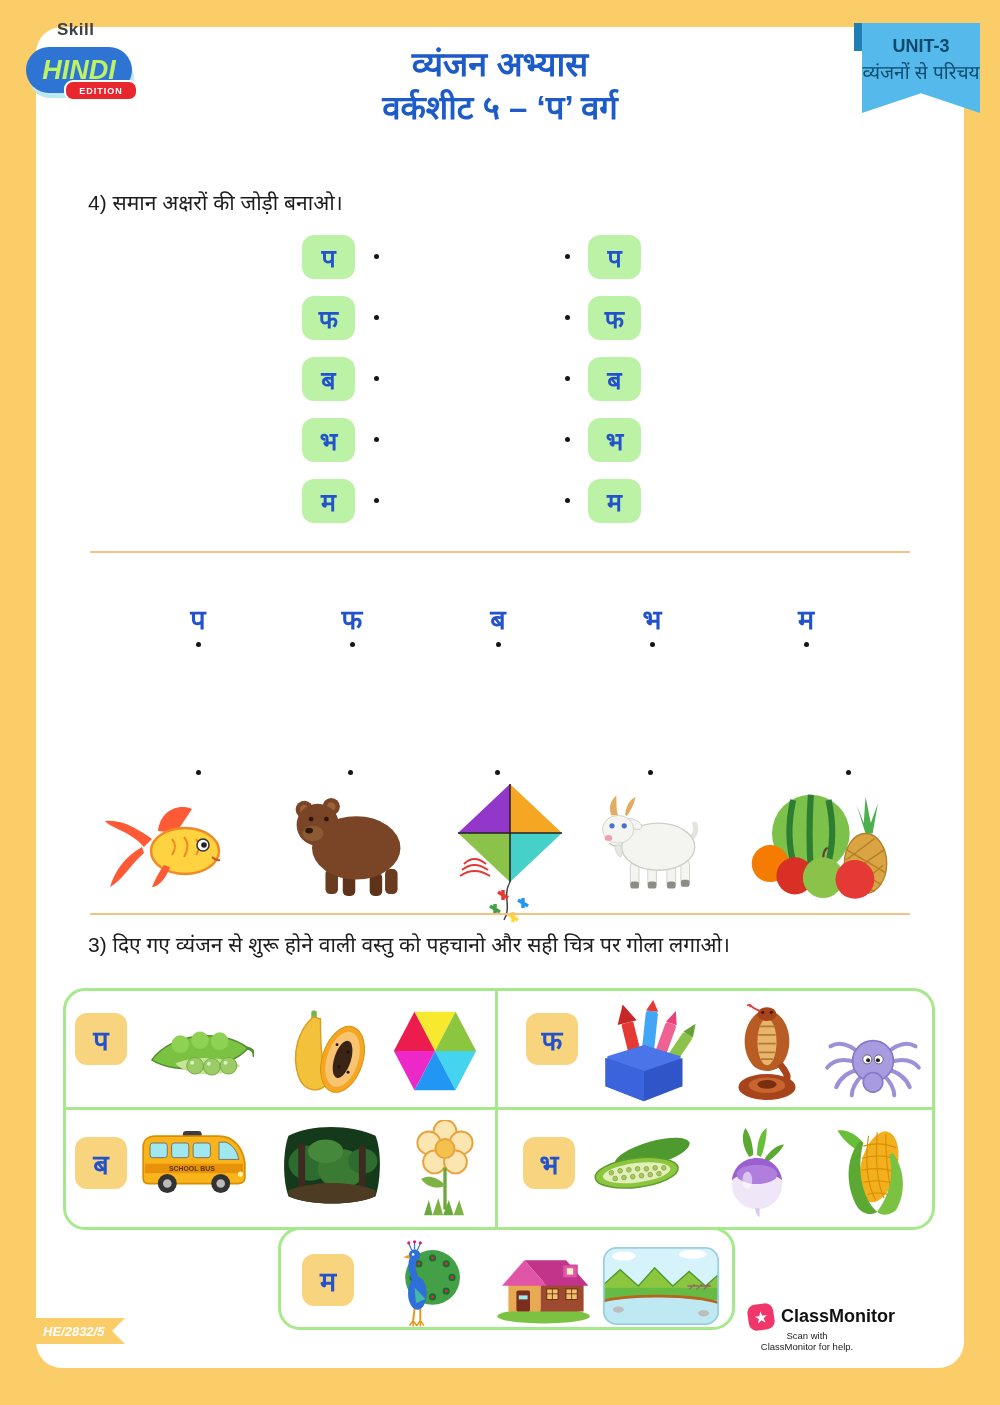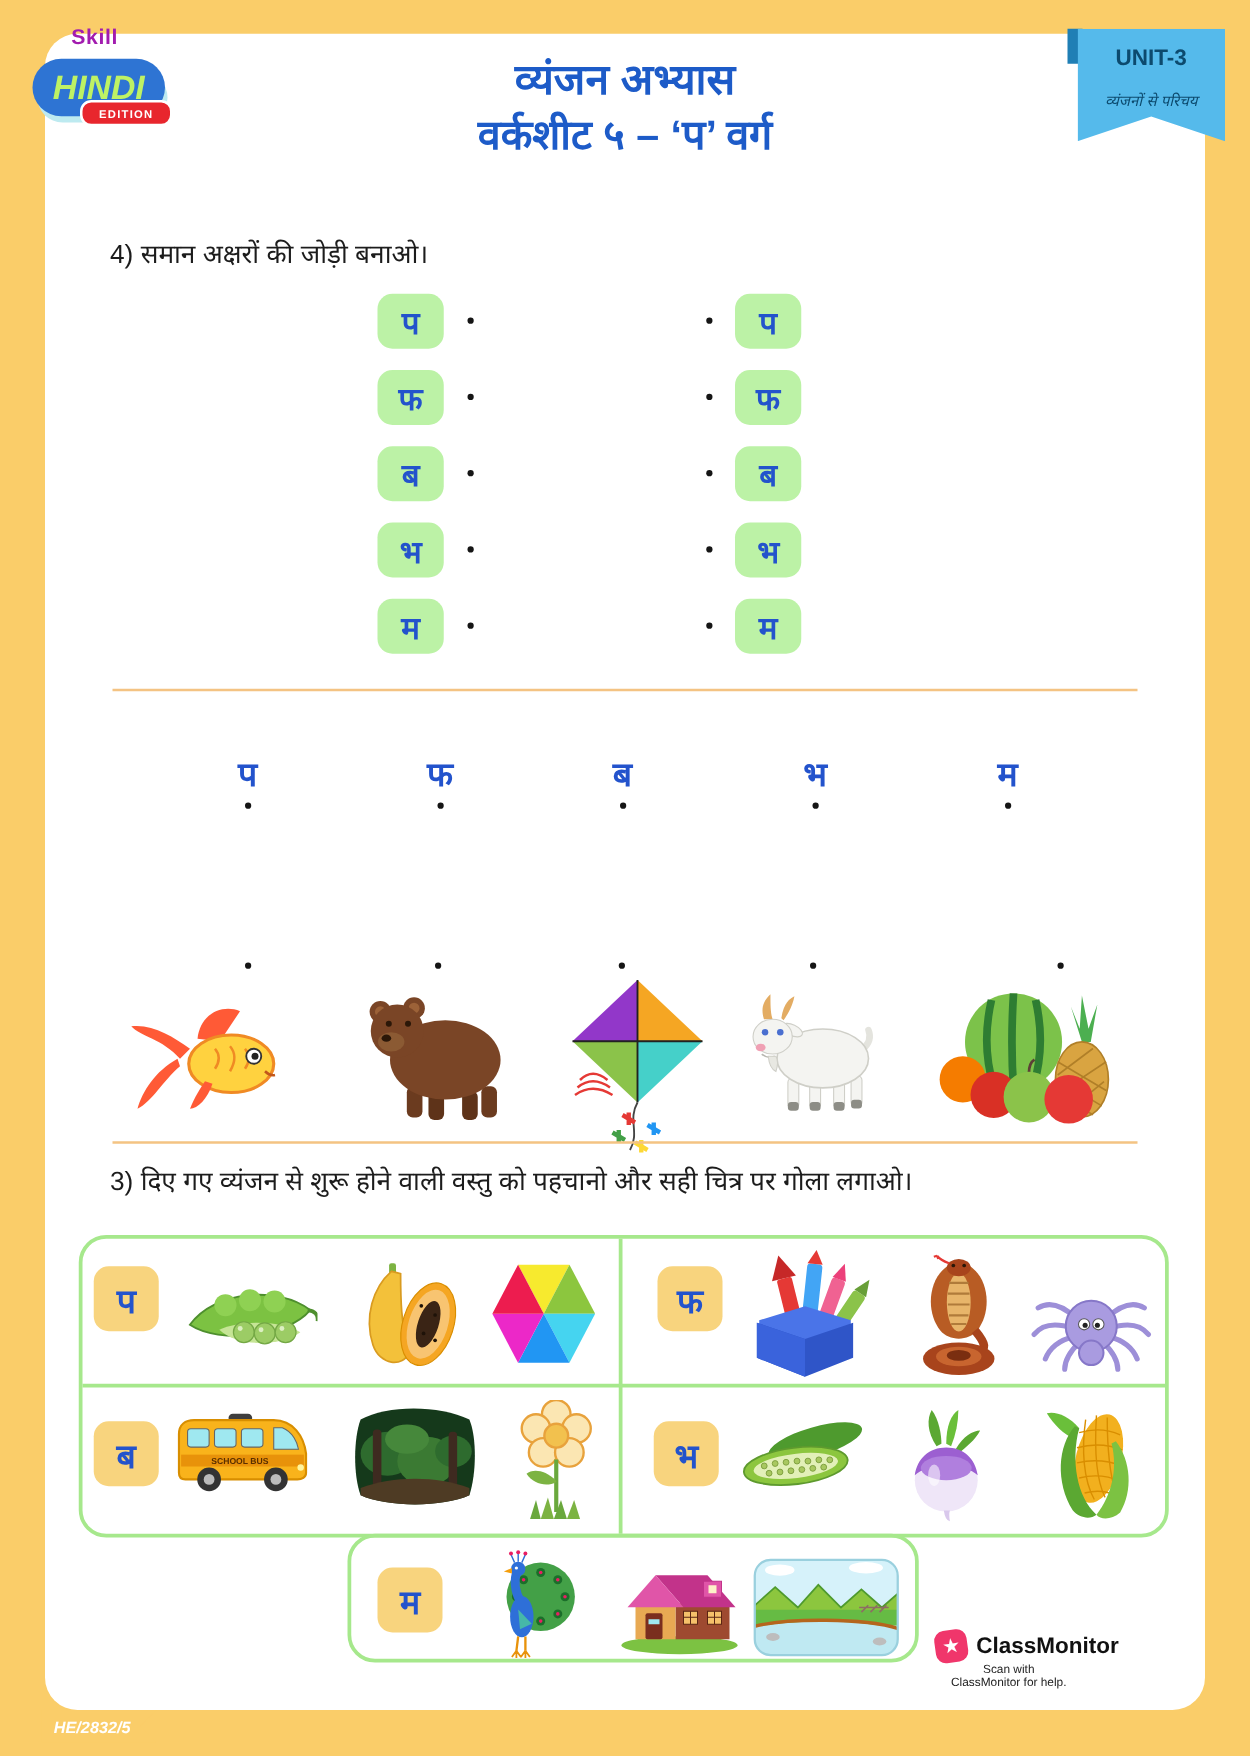--- a/index.html
+++ b/index.html
@@ -2,54 +2,54 @@
 <html><head>
 <meta charset="utf-8">
 <style>
   html,body{margin:0;padding:0}
   .page{position:relative;width:1000px;height:1405px;background:#FACD69;overflow:hidden;
         font-family:"Liberation Sans","DejaVu Sans",sans-serif;}
   .sheet{position:absolute;left:36px;top:27px;width:928px;height:1341px;background:#ffffff;border-radius:26px;}
   .abs{position:absolute;}
 
   
-  .logo-skill{position:absolute;left:57px;top:20px;font-size:17px;font-weight:bold;color:#a21caf;letter-spacing:.5px;}
+  .logo-skill{position:absolute;left:57px;top:20px;font-size:17px;font-weight:bold;color:#404040;letter-spacing:.5px;}
   .logo-boost{position:absolute;left:36px;top:36px;font-size:15px;font-weight:bold;color:#F7941D;margin-top:44px;}
   .logo-blob2{position:absolute;left:30px;top:58px;width:104px;height:40px;background:#BDEAF0;border-radius:22px;}
   .logo-blob{position:absolute;left:26px;top:47px;width:106px;height:46px;background:#2E74D3;border-radius:24px;
              display:flex;align-items:center;justify-content:center;color:#bef264;font-weight:bold;font-size:27px;font-style:italic;}
   .logo-ed{position:absolute;left:64px;top:80px;width:70px;height:17px;background:#E8262D;border:2px solid #fff;border-radius:9px;
            color:#fff;font-size:9px;font-weight:bold;display:flex;align-items:center;justify-content:center;letter-spacing:1px;}
 
   .title{position:absolute;left:250px;top:42px;width:500px;text-align:center;color:#1D5BC8;font-weight:bold;}
   .title .t1{font-size:34px;line-height:44px;}
   .title .t2{font-size:33px;line-height:44px;}
 
   .unit-tab{position:absolute;left:854px;top:23px;width:12px;height:28px;background:#1F7FB5;}
   .unit-badge{position:absolute;left:862px;top:23px;width:118px;height:90px;background:#55BAEB;color:#0c4a6e;text-align:center;
               clip-path:polygon(0 0,100% 0,100% 100%,50% 78%,0 100%);}
   .unit-badge .u1{font-size:18px;font-weight:bold;margin-top:13px;}
-  .unit-badge .u2{font-size:12px;margin-top:15px;font-style:italic;}
+  .unit-badge .u2{font-size:19px;margin-top:2px;}
 
   .q-heading{position:absolute;font-size:21px;color:#1c1c1c;}
   .divider{position:absolute;left:90px;width:820px;height:2px;background:#F4C383;}
 
   .gbox{position:absolute;width:53px;height:44px;background:#BCF2A6;border-radius:12px;
         display:flex;align-items:center;justify-content:center;font-size:25px;font-weight:bold;color:#2353CC;}
   .ybox{position:absolute;width:52px;height:52px;background:#F8D47E;border-radius:12px;
         display:flex;align-items:center;justify-content:center;font-size:27px;font-weight:bold;color:#2353CC;}
   .dot{position:absolute;width:5px;height:5px;background:#151515;border-radius:50%;}
   .s2letter{position:absolute;width:60px;text-align:center;font-size:27px;font-weight:bold;color:#2353CC;}
 
   .tbl{position:absolute;left:63px;top:988px;width:866px;height:236px;border:3px solid #A6E88C;border-radius:22px;}
   .tbl-v{position:absolute;left:495px;top:991px;width:3px;height:236px;background:#A6E88C;}
   .tbl-h{position:absolute;left:66px;top:1107px;width:866px;height:3px;background:#A6E88C;}
   .tbl3{position:absolute;left:278px;top:1227px;width:451px;height:97px;border:3px solid #A6E88C;border-radius:22px;}
 
-  .code-ribbon{position:absolute;left:33px;top:1368px;width:92px;height:26px;background:#FACD69;
+  .code-ribbon{position:absolute;left:33px;top:1318px;width:92px;height:26px;background:#FACD69;
                clip-path:polygon(0 0,100% 0,86% 50%,100% 100%,0 100%);
                color:#fff;font-weight:bold;font-style:italic;font-size:13px;display:flex;align-items:center;padding-left:10px;box-sizing:border-box;}
   .cm-icon{position:absolute;left:748px;top:1304px;width:26px;height:26px;background:#F0366B;border-radius:8px;
            color:#fff;display:flex;align-items:center;justify-content:center;font-size:16px;transform:rotate(-8deg);}
   .cm-brand{position:absolute;left:781px;top:1306px;font-size:18px;font-weight:bold;color:#111;}
   .cm-scan{position:absolute;left:727px;top:1330px;width:160px;text-align:center;font-size:9.5px;line-height:11px;color:#222;}
 </style>
 </head>
 <body>
 

